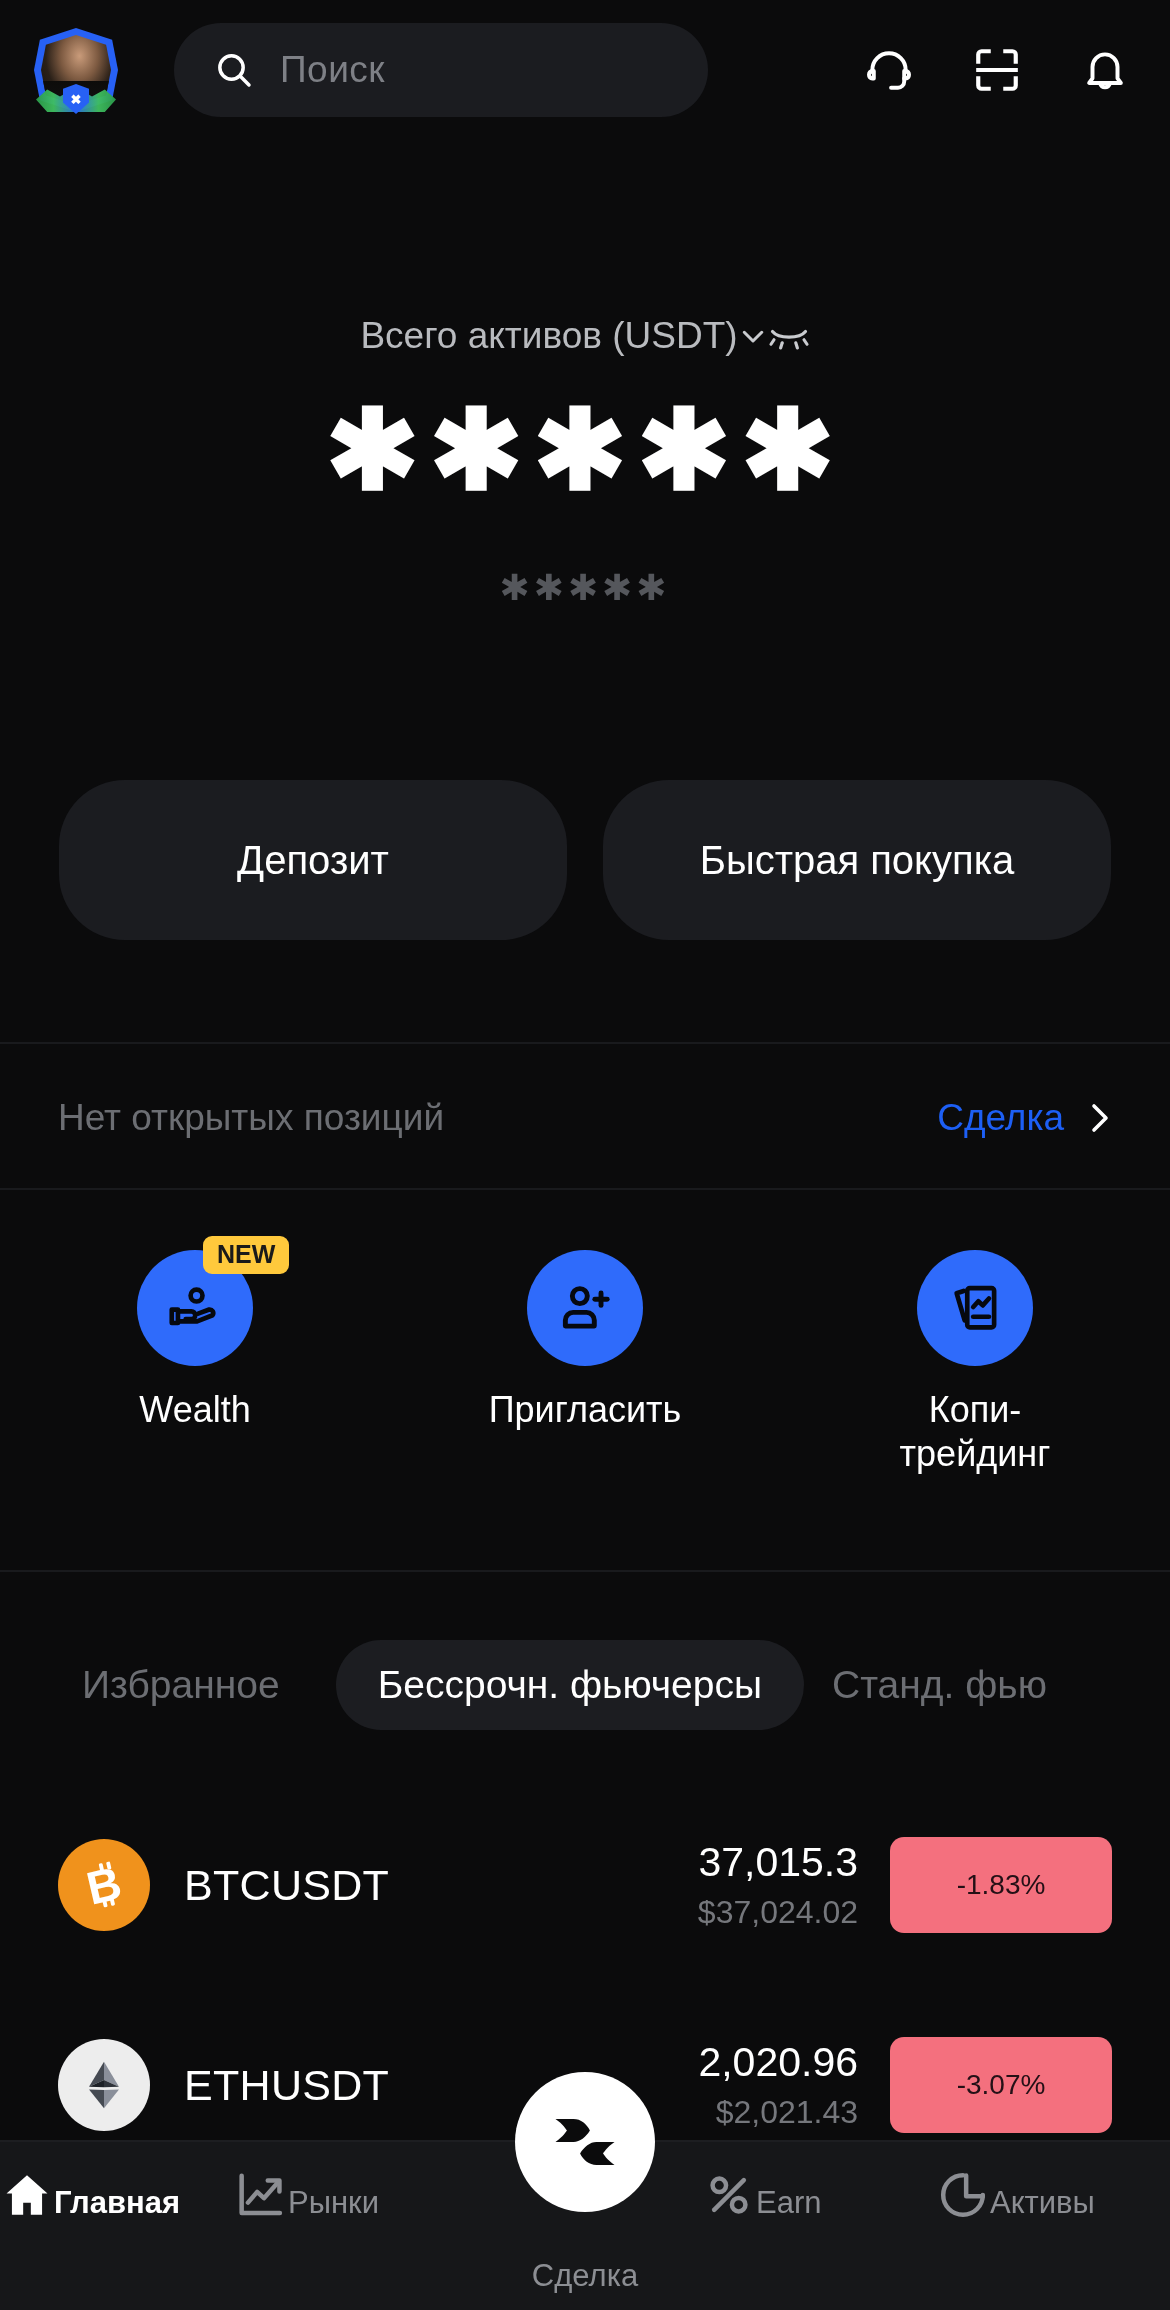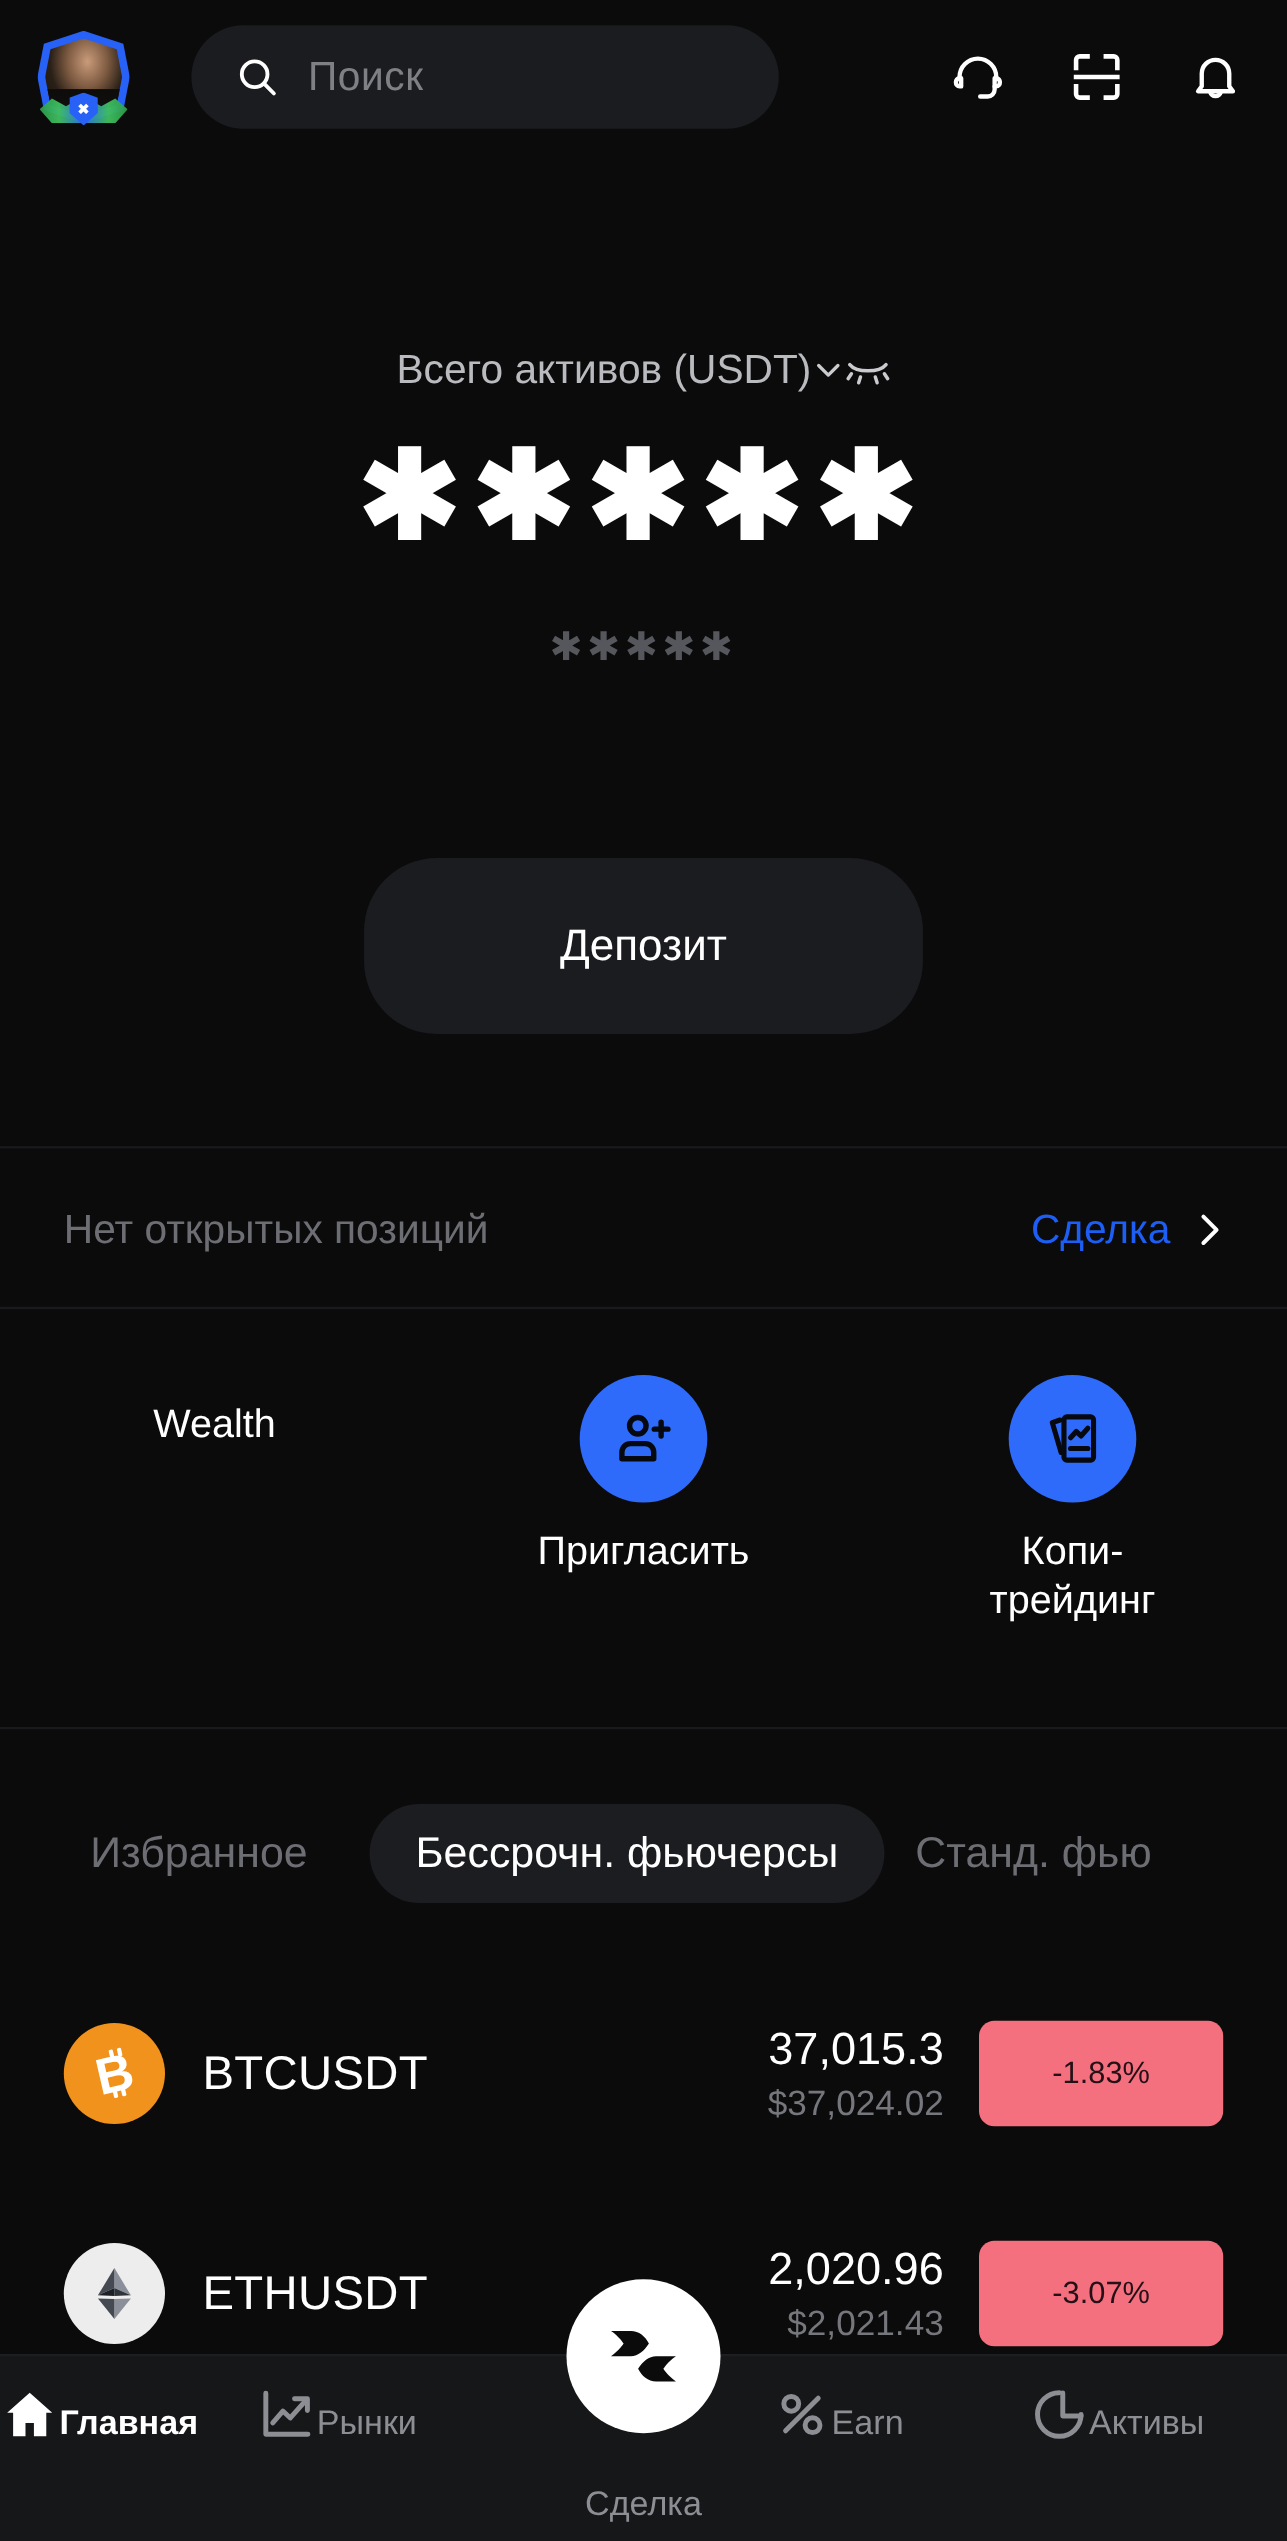--- a/index.html
+++ b/index.html
@@ -316,20 +316,21 @@
           <line x1="24" y1="12.5" x2="26" y2="15.5"></line>
         </svg>
       </span>
     </div>
 
     <div class="balance-stars">✱✱✱✱✱</div>
     <div class="balance-sub">✱✱✱✱✱</div>
 
     <div class="cta-row">
       <div class="cta-btn">Депозит</div>
+      <div class="cta-btn">Быстрая покупка</div>
     </div>
   </div>
 
   <div class="divider" style="top:1042px;"></div>
 
   <div class="positions-row">
     <span class="positions-text">Нет открытых позиций</span>
     <span class="positions-right">
       <span class="positions-link">Сделка</span>
       <span class="chev-right">
@@ -338,20 +339,31 @@
         </svg>
       </span>
     </span>
   </div>
 
   <div class="divider" style="top:1188px;"></div>
 
   <div class="quick-actions">
 
     <div class="qa-item">
+      <div class="qa-circle">
+        <span class="qa-svg">
+          <svg viewBox="0 0 24 24" width="62" height="62" fill="none" stroke="#06090f" stroke-width="1.8" stroke-linecap="round" stroke-linejoin="round">
+            <circle cx="12.6" cy="7.2" r="2.3"></circle>
+            <path d="M3 12.6h2.4v5.2H3z"></path>
+            <path d="M6.2 13.3h4.4a1.5 1.5 0 0 1 0 3H8.4"></path>
+            <path d="M6.2 17.2h6.6l6-2.4a1.4 1.4 0 0 0-1.3-2.2l-4.3 1.6"></path>
+          </svg>
+        </span>
+        <span class="qa-badge">NEW</span>
+      </div>
       <div class="qa-label">Wealth</div>
     </div>
 
     <div class="qa-item">
       <div class="qa-circle">
         <span class="qa-svg">
           <svg viewBox="0 0 24 24" width="62" height="62" fill="none" stroke="#06090f" stroke-width="1.9" stroke-linecap="round" stroke-linejoin="round">
             <circle cx="10" cy="7.4" r="2.9"></circle>
             <path d="M4.4 19v-2.3a3 3 0 0 1 3-3h5.2a3 3 0 0 1 3 3V19z"></path>
             <line x1="18.2" y1="6.2" x2="18.2" y2="11"></line>

